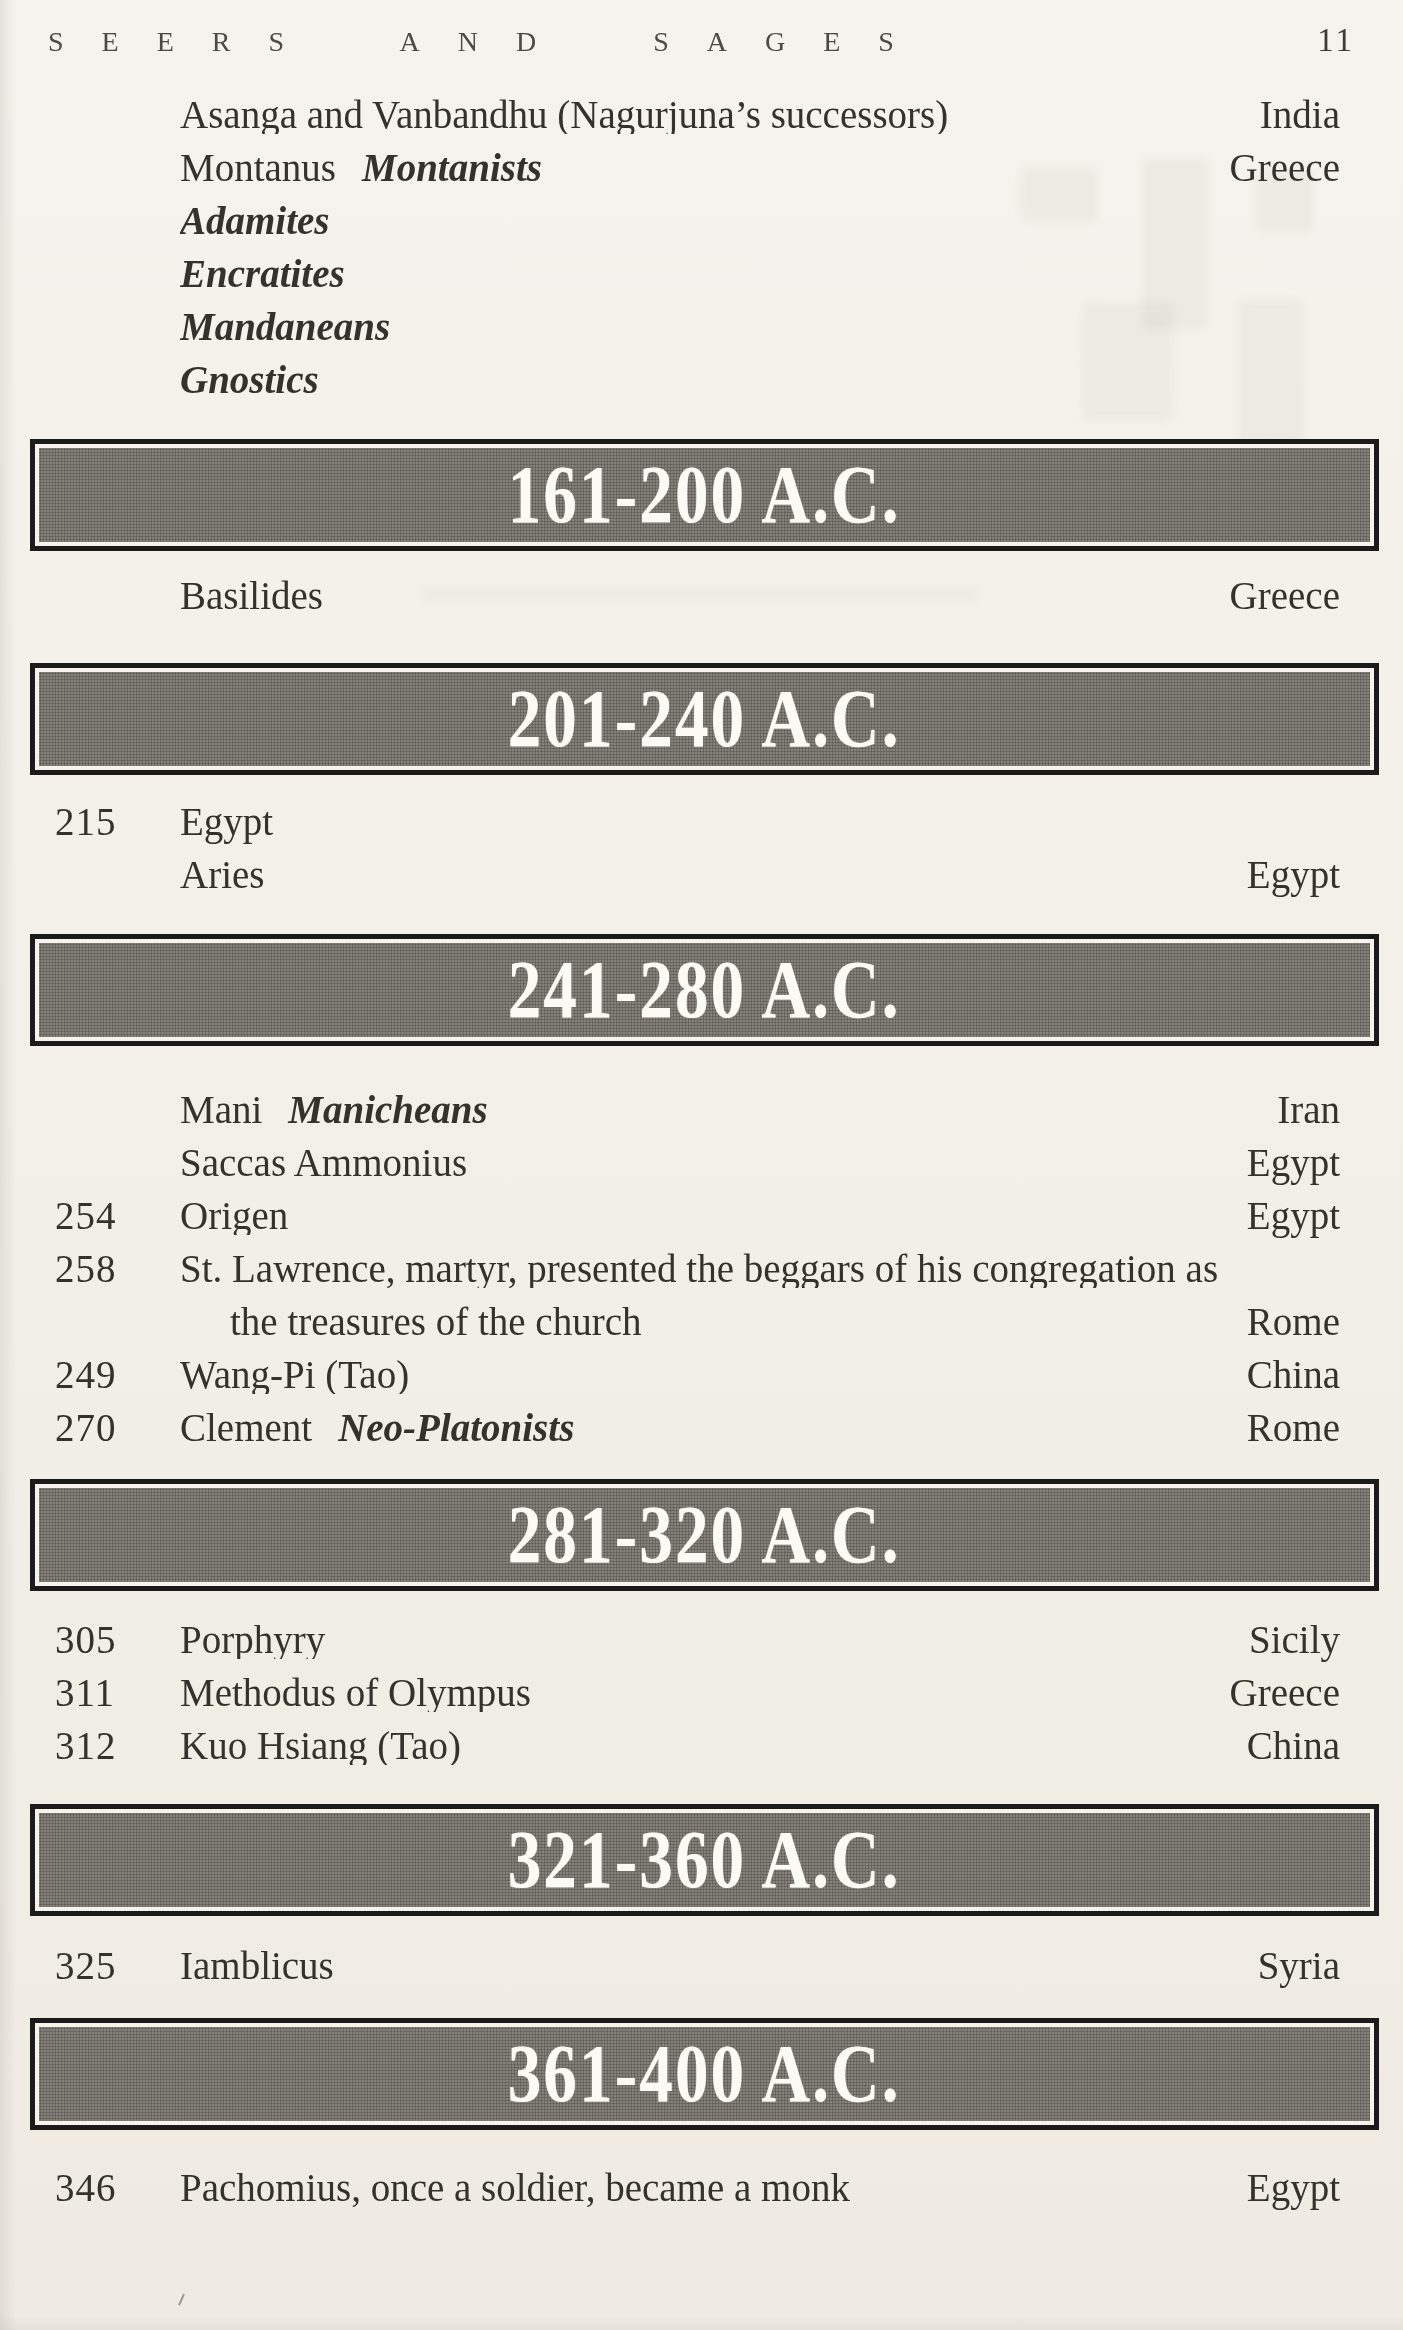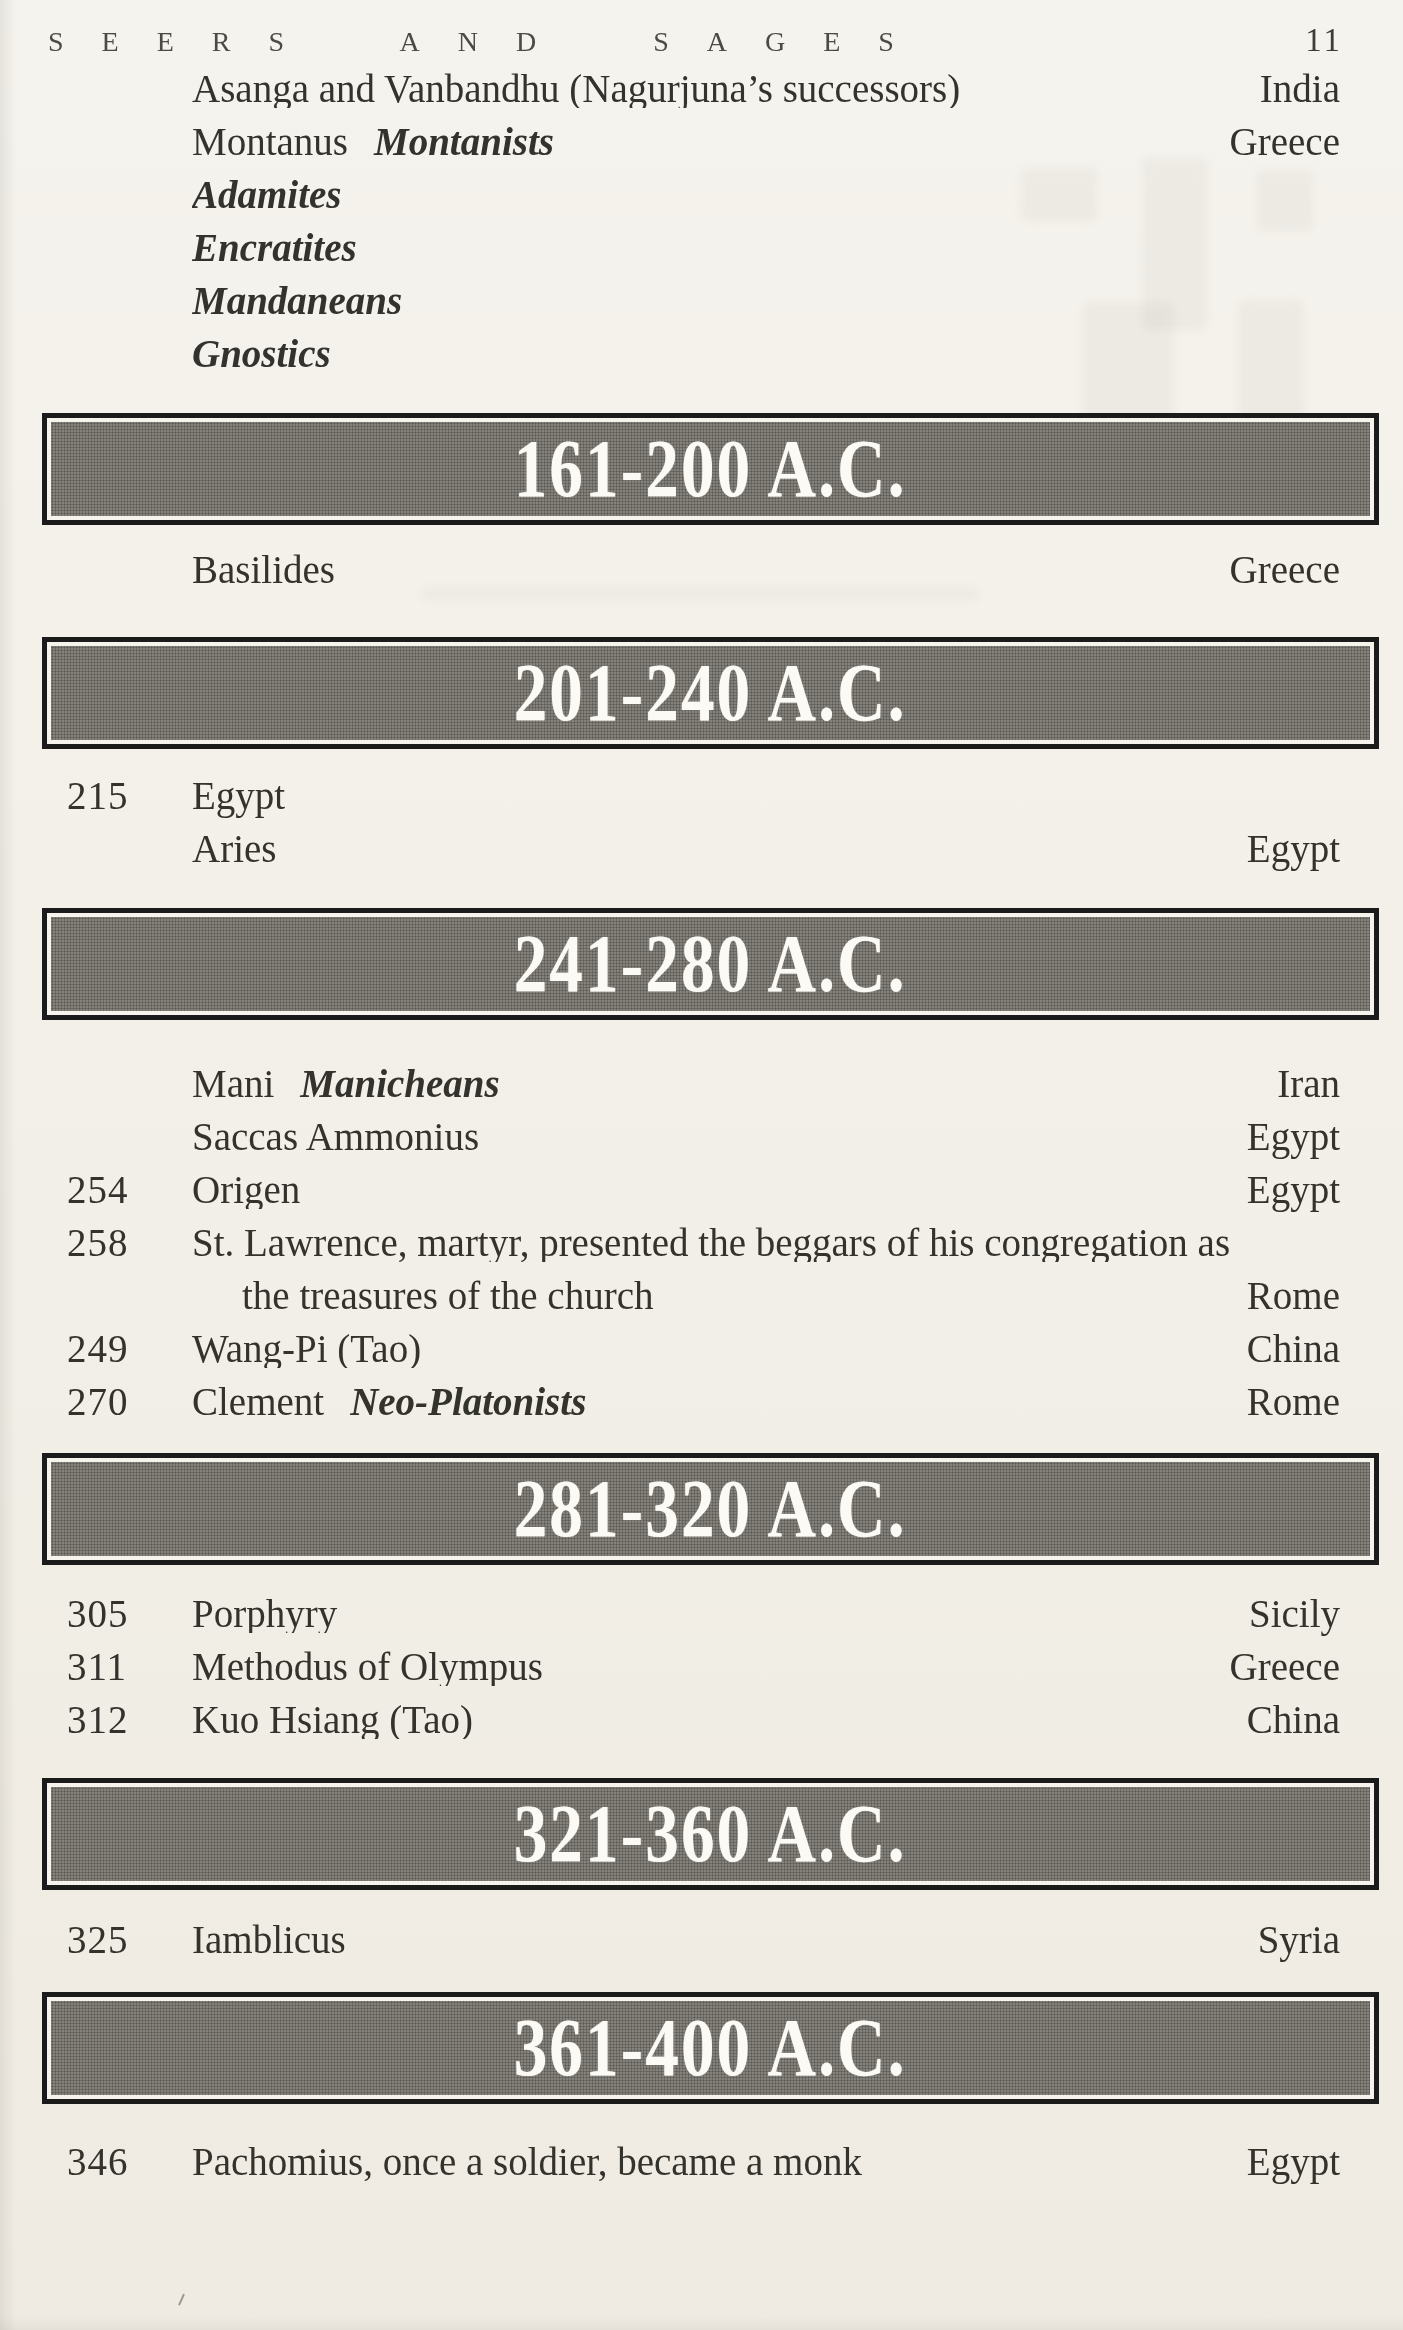--- a/index.html
+++ b/index.html
@@ -12,26 +12,26 @@
     color:#34322d;
     overflow:hidden;
   }
   
   .edge-left{position:absolute;left:0;top:0;bottom:0;width:16px;
     background:linear-gradient(90deg,rgba(88,85,76,0.10),rgba(88,85,76,0));pointer-events:none;}
   .edge-bottom{position:absolute;left:0;right:0;bottom:0;height:14px;
     background:linear-gradient(0deg,rgba(88,85,76,0.07),rgba(88,85,76,0));pointer-events:none;}
 
   
-  .pagehead{position:absolute;top:22px;left:48px;right:60px;
+  .pagehead{position:absolute;top:22px;left:48px;right:48px;
     display:flex;justify-content:space-between;align-items:baseline;}
   .title{font-size:28px;letter-spacing:38px;word-spacing:34px;color:#4c4a44;white-space:nowrap;}
   .folio{font-size:33px;letter-spacing:3px;color:#3d3c36;}
 
-  .content{position:absolute;top:0;left:12px;right:0;padding-top:62px;}
+  .content{position:absolute;top:0;left:0;right:0;padding-top:88px;}
 
   .group{margin:0;}
   .row{
     height:53px;display:flex;align-items:center;
     padding-left:55px;padding-right:63px;
     font-size:39px;line-height:1;white-space:nowrap;
   }
   .year{flex:0 0 125px;letter-spacing:1px;}
   .namecell{flex:1 1 auto;overflow:hidden;}
   .namecell.indent2{padding-left:50px;}

